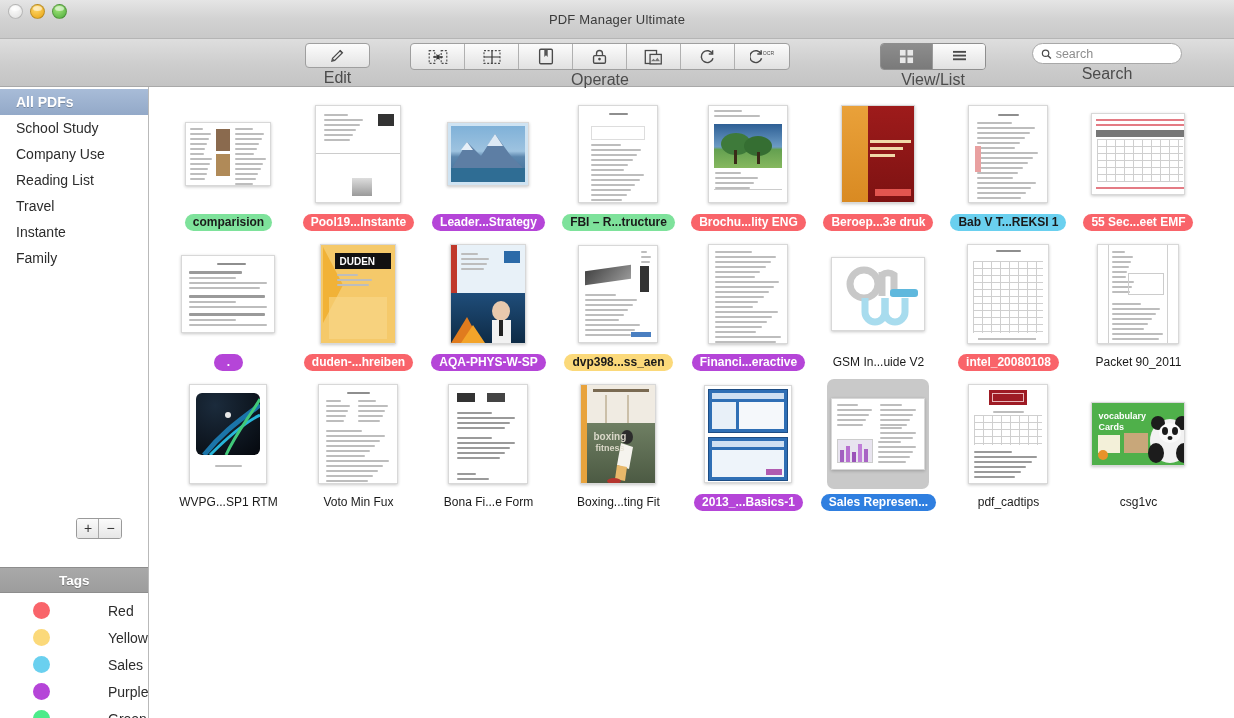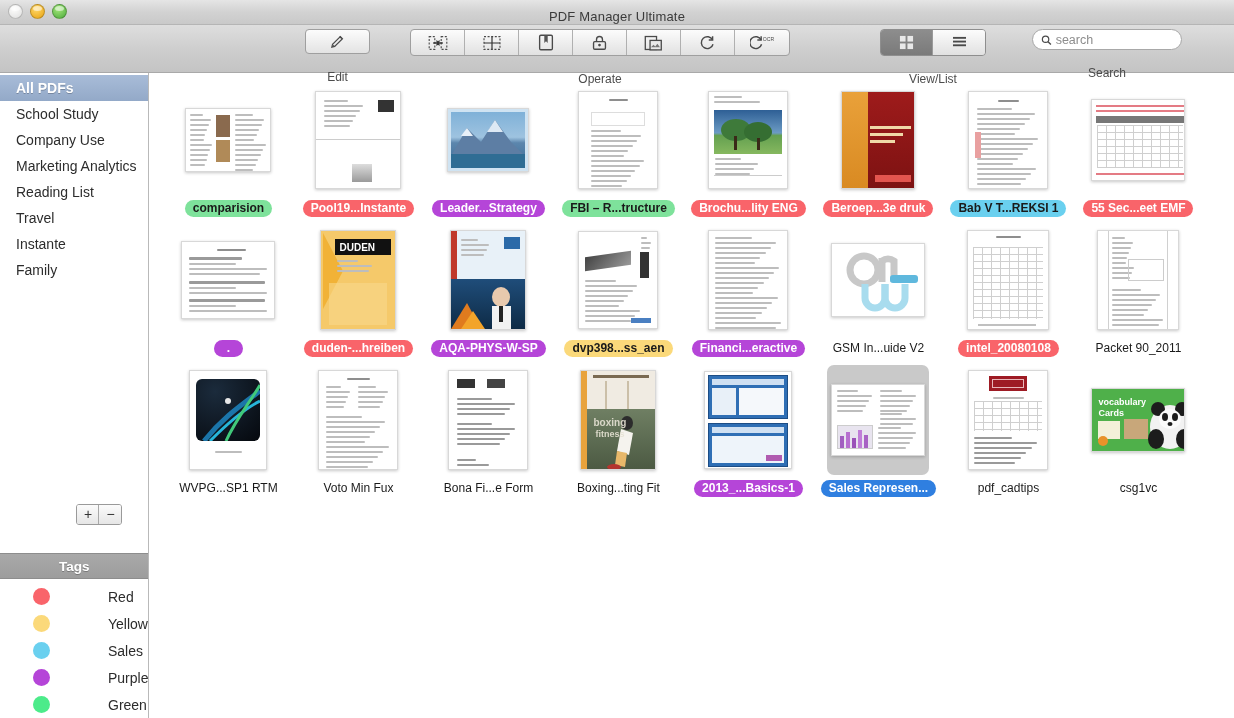--- a/index.html
+++ b/index.html
@@ -16,25 +16,25 @@
     position: relative;
     width: 1234px;
     height: 718px;
     background: #ffffff;
     overflow: hidden;
   }
 
   
   #titlebar {
     position: relative;
-    height: 25px;
+    height: 39px;
     background: linear-gradient(to bottom, #e5e5e5 0%, #d2d2d2 50%, #c9c9c9 100%);
     border-bottom: 1px solid #b5b5b5;
     display: flex;
-    align-items: flex-end;
+    align-items: center;
   }
   #window-controls {
     position: absolute;
     left: 8px;
     top: 4px;
     display: flex;
     gap: 7px;
   }
   .traffic {
     width: 15px; height: 15px;
@@ -68,23 +68,23 @@
     height: 48px;
     background: linear-gradient(to bottom, #dedede 0%, #cdcdcd 55%, #c4c4c4 100%);
     border-bottom: 1px solid #a9a9a9;
   }
   .tb-group {
     position: absolute;
     top: 4px;
     text-align: center;
   }
   .tb-group-label {
-    font-size: 12px;
+    font-size: 16px;
     color: #4c4c4c;
-    margin-top: 16px;
+    margin-top: 1px;
     display: block;
     white-space: nowrap;
   }
 
   .tb-btn {
     display: inline-flex;
     align-items: center;
     justify-content: center;
     height: 25px;
     background: linear-gradient(to bottom, #fcfcfc, #e3e3e3);
@@ -426,23 +426,20 @@
     <div id="sidebar">
       <div id="source-list">
           <div class="src-item selected">
             <span>All PDFs</span>
           </div>
           <div class="src-item">
             <span>School Study</span>
           </div>
           <div class="src-item">
             <span>Company Use</span>
-          </div>
-          <div class="src-item">
-            <span>Marketing Analytics</span>
           </div>
           <div class="src-item">
             <span>Reading List</span>
           </div>
           <div class="src-item">
             <span>Travel</span>
           </div>
           <div class="src-item">
             <span>Instante</span>
           </div>

